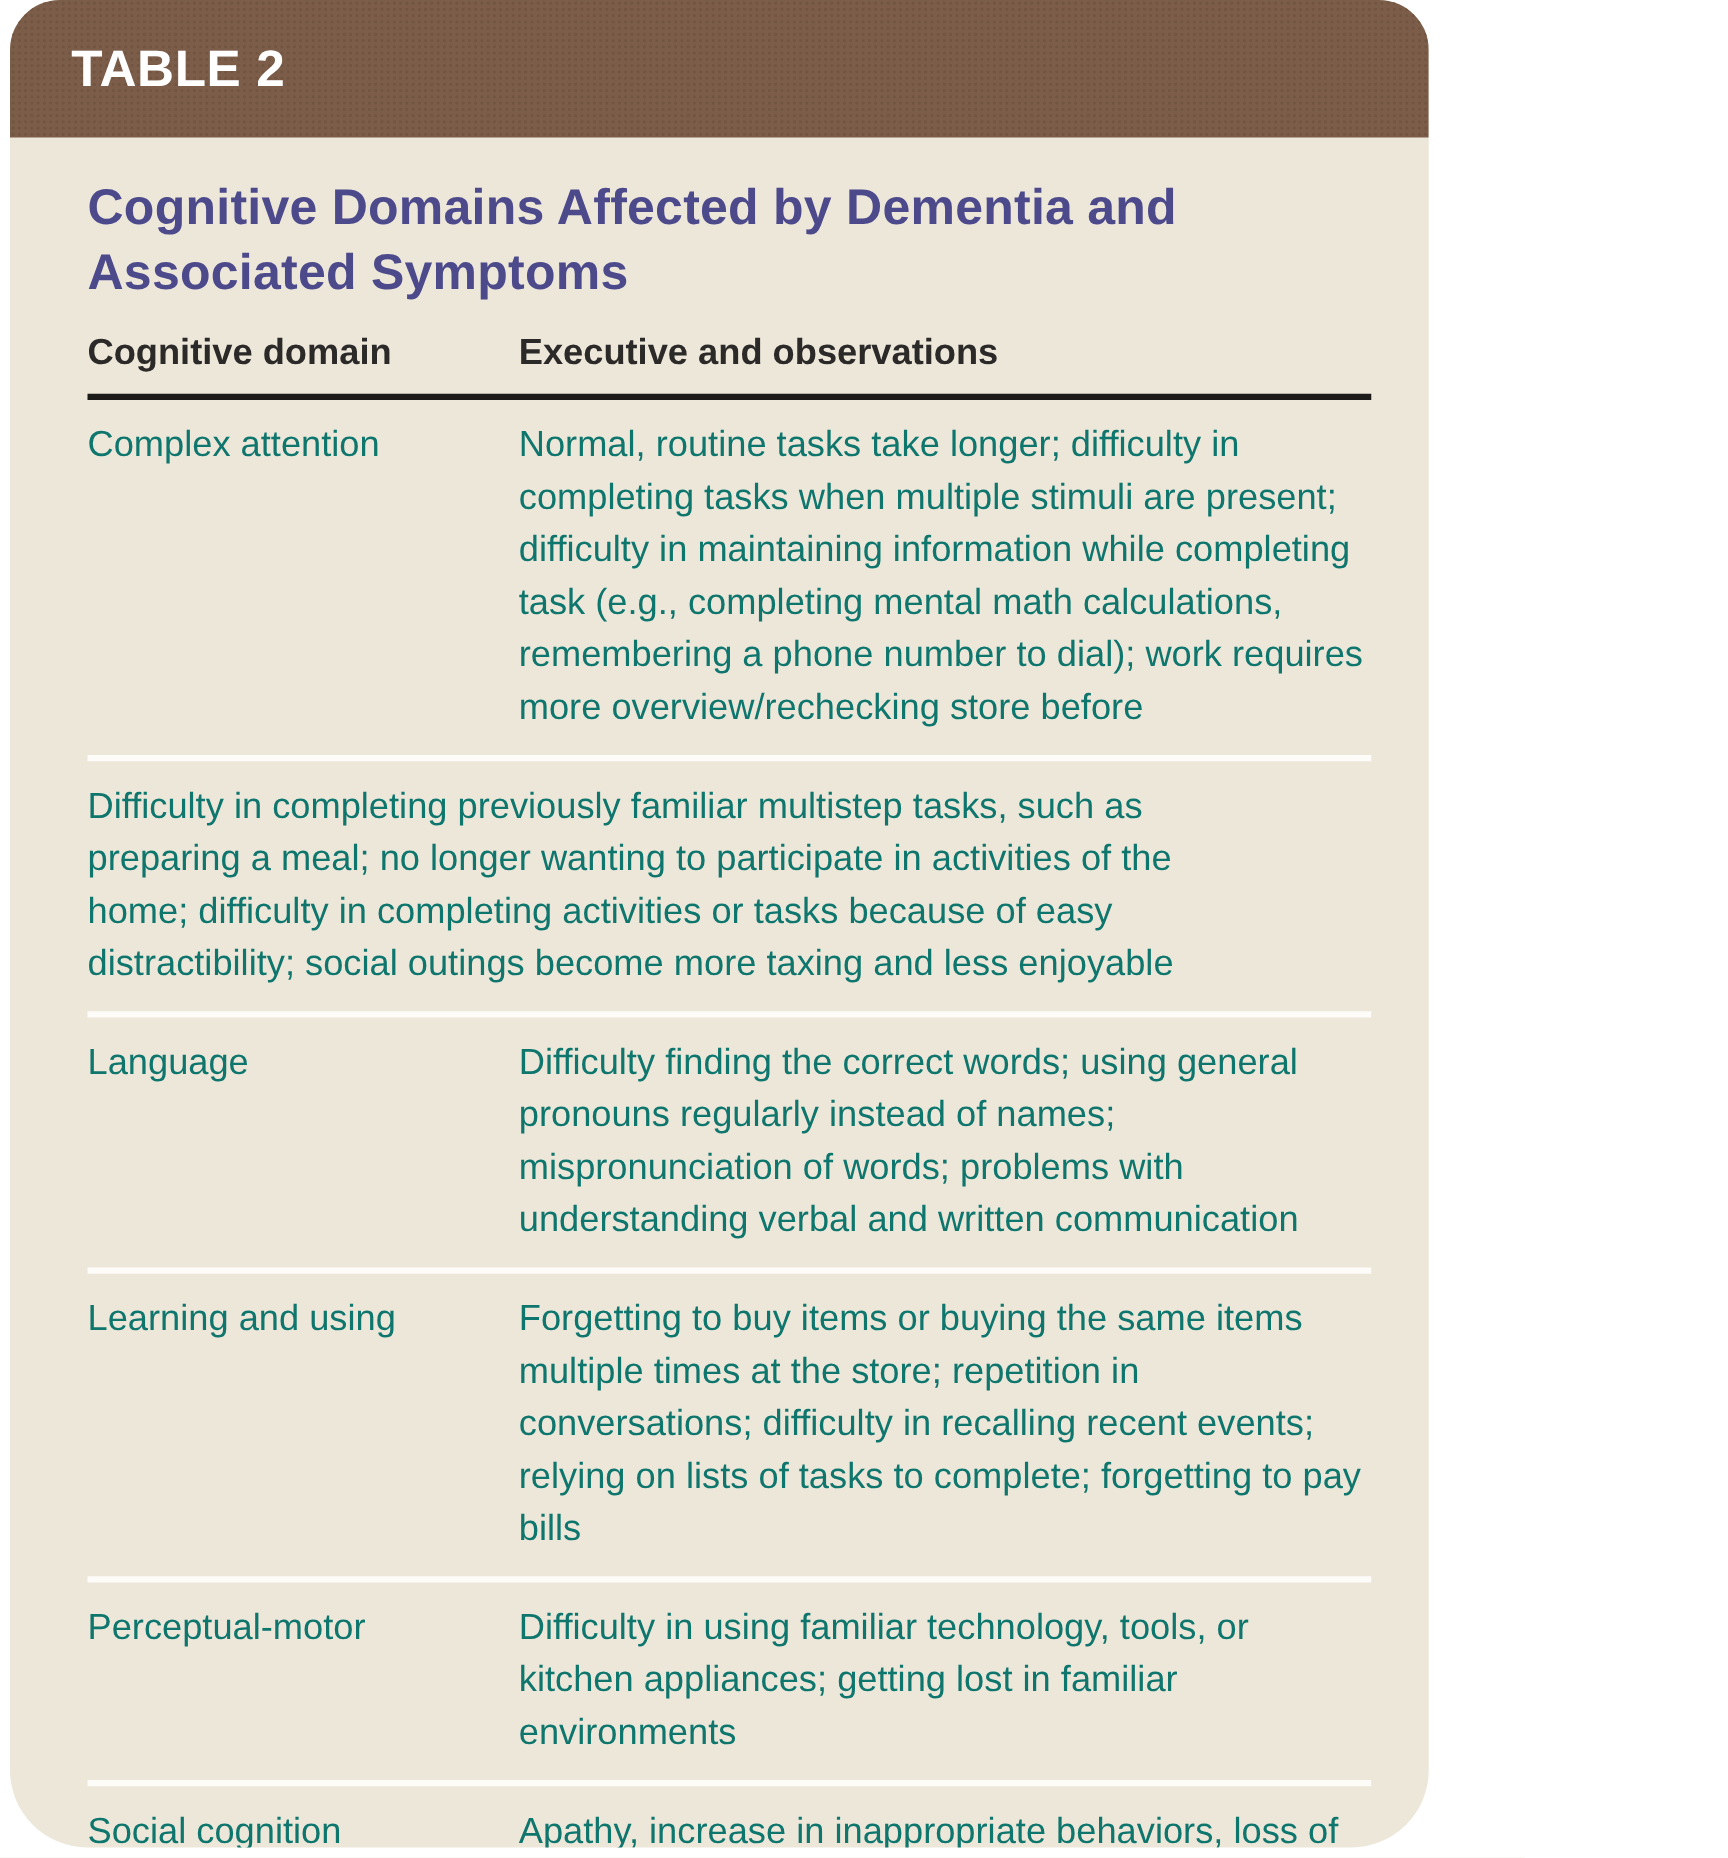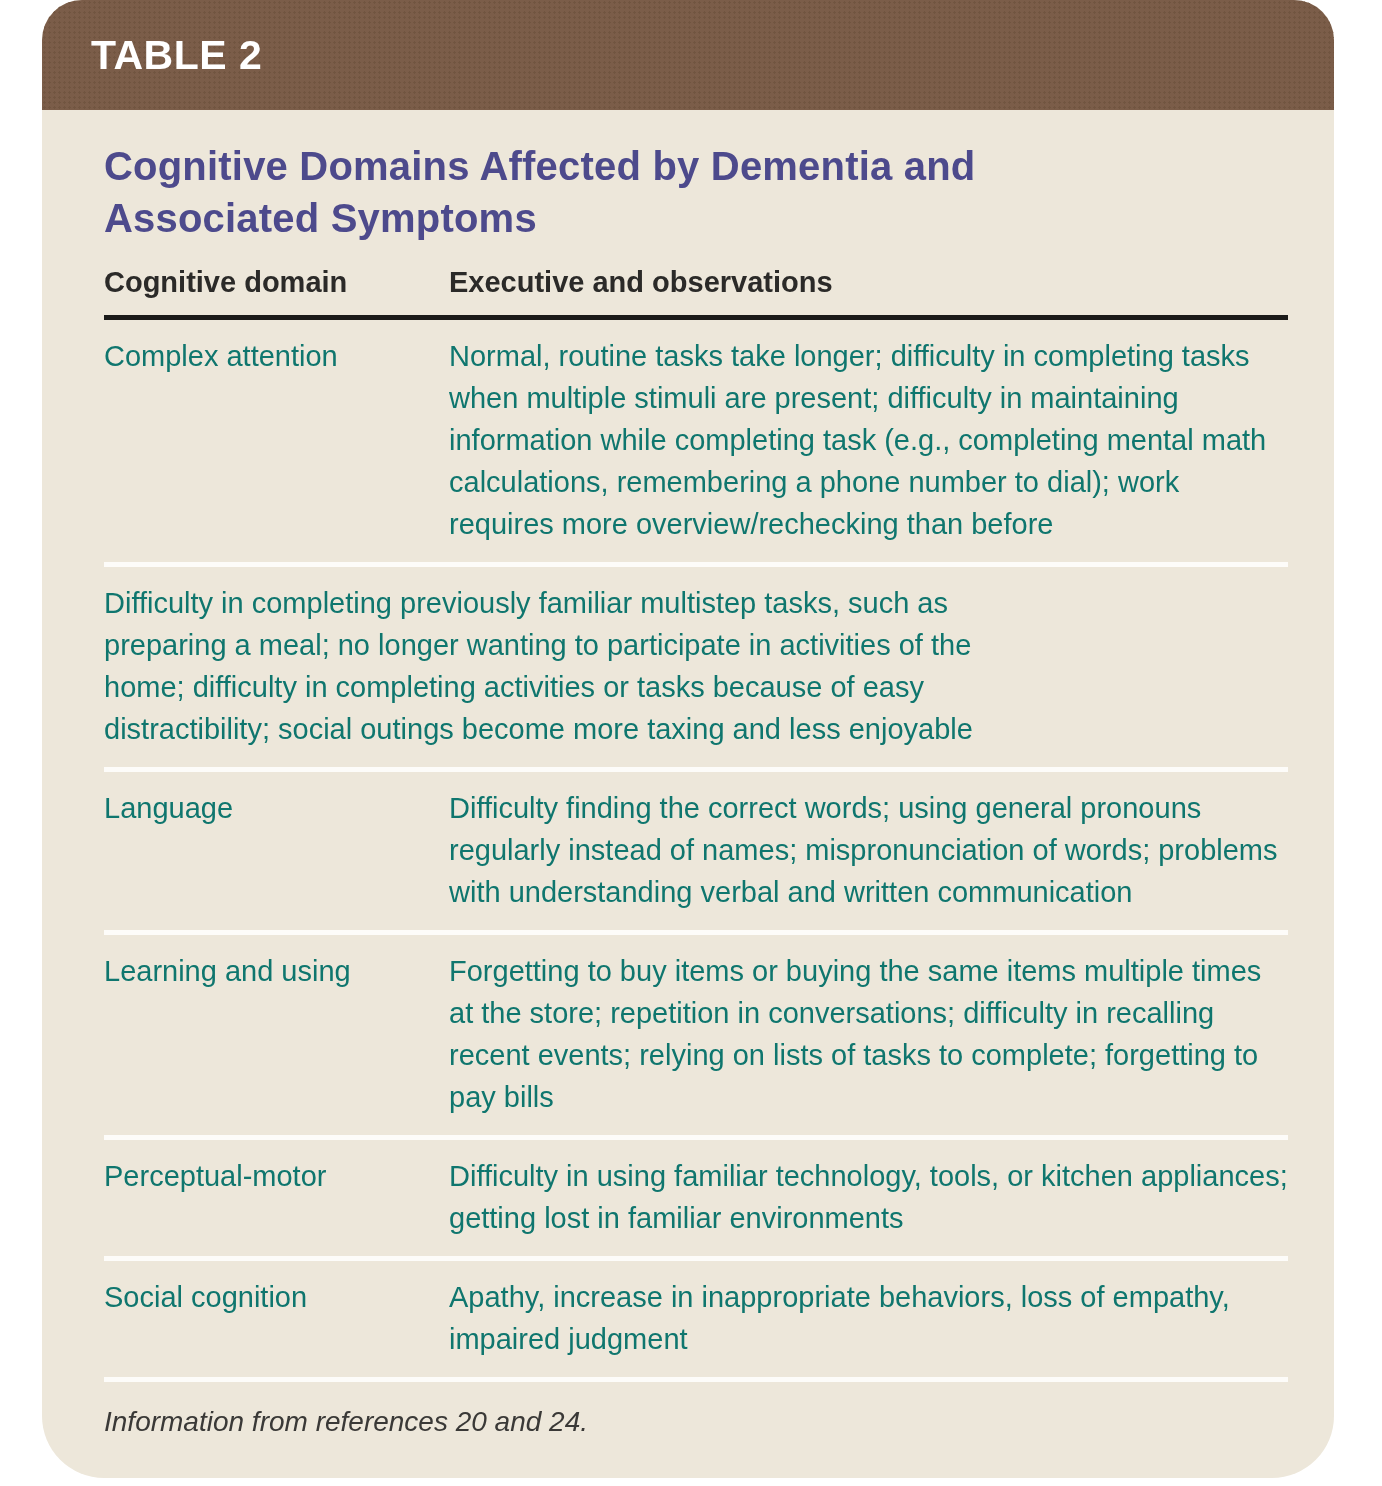--- a/index.html
+++ b/index.html
@@ -8,26 +8,25 @@
     background: #ffffff;
     width: 1382px;
     height: 1486px;
     font-family: "Liberation Sans", sans-serif;
     -webkit-font-smoothing: antialiased;
   }
   .card {
     position: absolute;
     top: 0;
     left: 8px;
-    width: 1292px;
+    width: 1135px;
     height: 1478px;
     background: #EDE7DA;
     border-radius: 40px 40px 62px 62px;
     overflow: hidden;
-    margin-left: 34px;
   }
   .card-header {
     height: 110px;
     background-color: #7B5D49;
     background-image: radial-gradient(#715540 1px, transparent 1.2px);
     background-size: 5px 5px;
     display: flex;
     align-items: center;
     padding-left: 49px;
     box-sizing: border-box;
@@ -108,21 +107,21 @@
       <div class="col-symptoms">Executive and observations</div>
     </div>
 
     <div class="rule"></div>
 
     <div id="rows">
   <div class="row">
     <div class="cell-domain">
       <span class="domain-text">Complex attention</span>
     </div>
-    <div class="cell-symptoms">Normal, routine tasks take longer; difficulty in completing tasks when multiple stimuli are present; difficulty in maintaining information while completing task (e.g., completing mental math calculations, remembering a phone number to dial); work requires more overview/rechecking than before</div>
+    <div class="cell-symptoms">Normal, routine tasks take longer; difficulty in completing tasks when multiple stimuli are present; difficulty in maintaining information while completing task (e.g., completing mental math calculations, remembering a phone number to dial); work requires more overview/rechecking store before</div>
   </div>
 
   <div class="row">
     <div class="cell-symptoms">Difficulty in completing previously familiar multistep tasks, such as preparing a meal; no longer wanting to participate in activities of the home; difficulty in completing activities or tasks because of easy distractibility; social outings become more taxing and less enjoyable</div>
   </div>
 
   <div class="row">
     <div class="cell-domain">
       <span class="domain-text">Language</span>
     </div>

